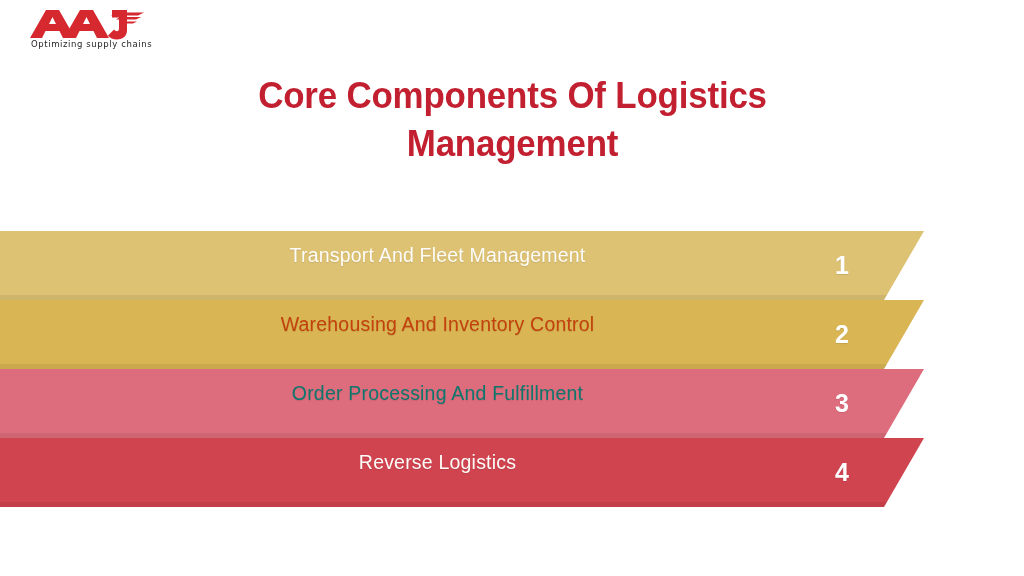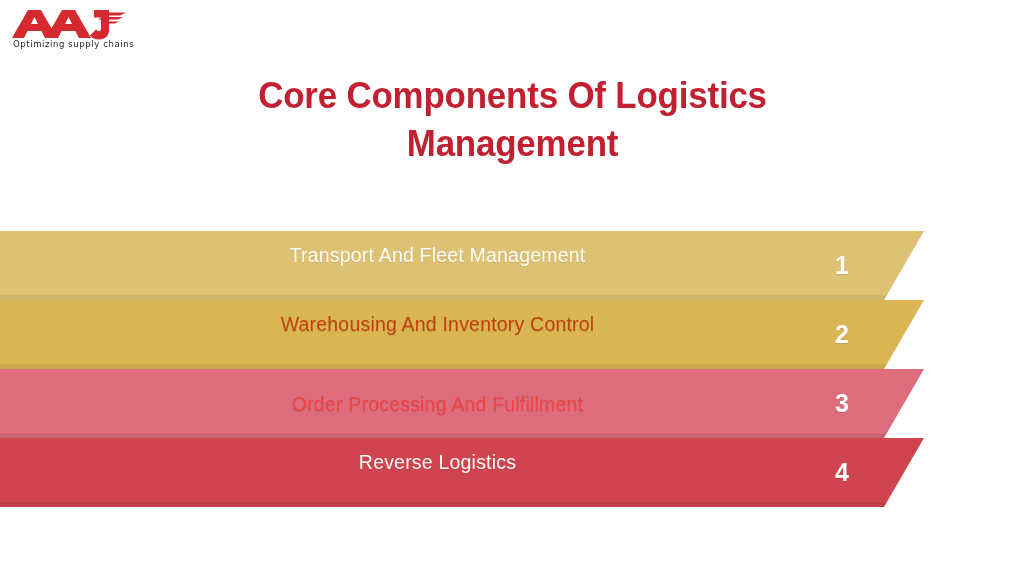--- a/index.html
+++ b/index.html
@@ -11,21 +11,21 @@
     height: 576px;
     background: #ffffff;
     font-family: "Liberation Sans", "DejaVu Sans", sans-serif;
     overflow: hidden;
     position: relative;
   }
 
   
   #brand-logo {
     position: absolute;
-    left: 10px;
+    left: 28px;
     top: 6px;
     width: 130px;
     height: 52px;
   }
   #brand-logo .logo-mark {
     display: block;
     width: 122px;
     height: 36px;
   }
   #brand-logo .logo-tagline {
@@ -156,21 +156,21 @@
       <div class="banner-shade"></div>
     </div>
     <div class="banner-label" style="color: #c2410c;">Warehousing And Inventory Control</div>
     <div class="banner-number" style="color: rgb(255, 255, 255);">2</div>
   </div>
 
   <div class="banner-row">
     <div class="banner-shape" style="background: rgb(221, 109, 124);">
       <div class="banner-shade"></div>
     </div>
-    <div class="banner-label" style="color: #ef4444; margin-top: 11px;">Order Processing And Fulfillment</div>
+    <div class="banner-label" style="color: #0f766e;">Order Processing And Fulfillment</div>
     <div class="banner-number" style="color: rgb(255, 255, 255);">3</div>
   </div>
 
   <div class="banner-row">
     <div class="banner-shape" style="background: rgb(208, 68, 80);">
       <div class="banner-shade"></div>
     </div>
     <div class="banner-label" style="color: rgb(253, 252, 248);">Reverse Logistics</div>
     <div class="banner-number" style="color: rgb(255, 255, 255);">4</div>
   </div>

